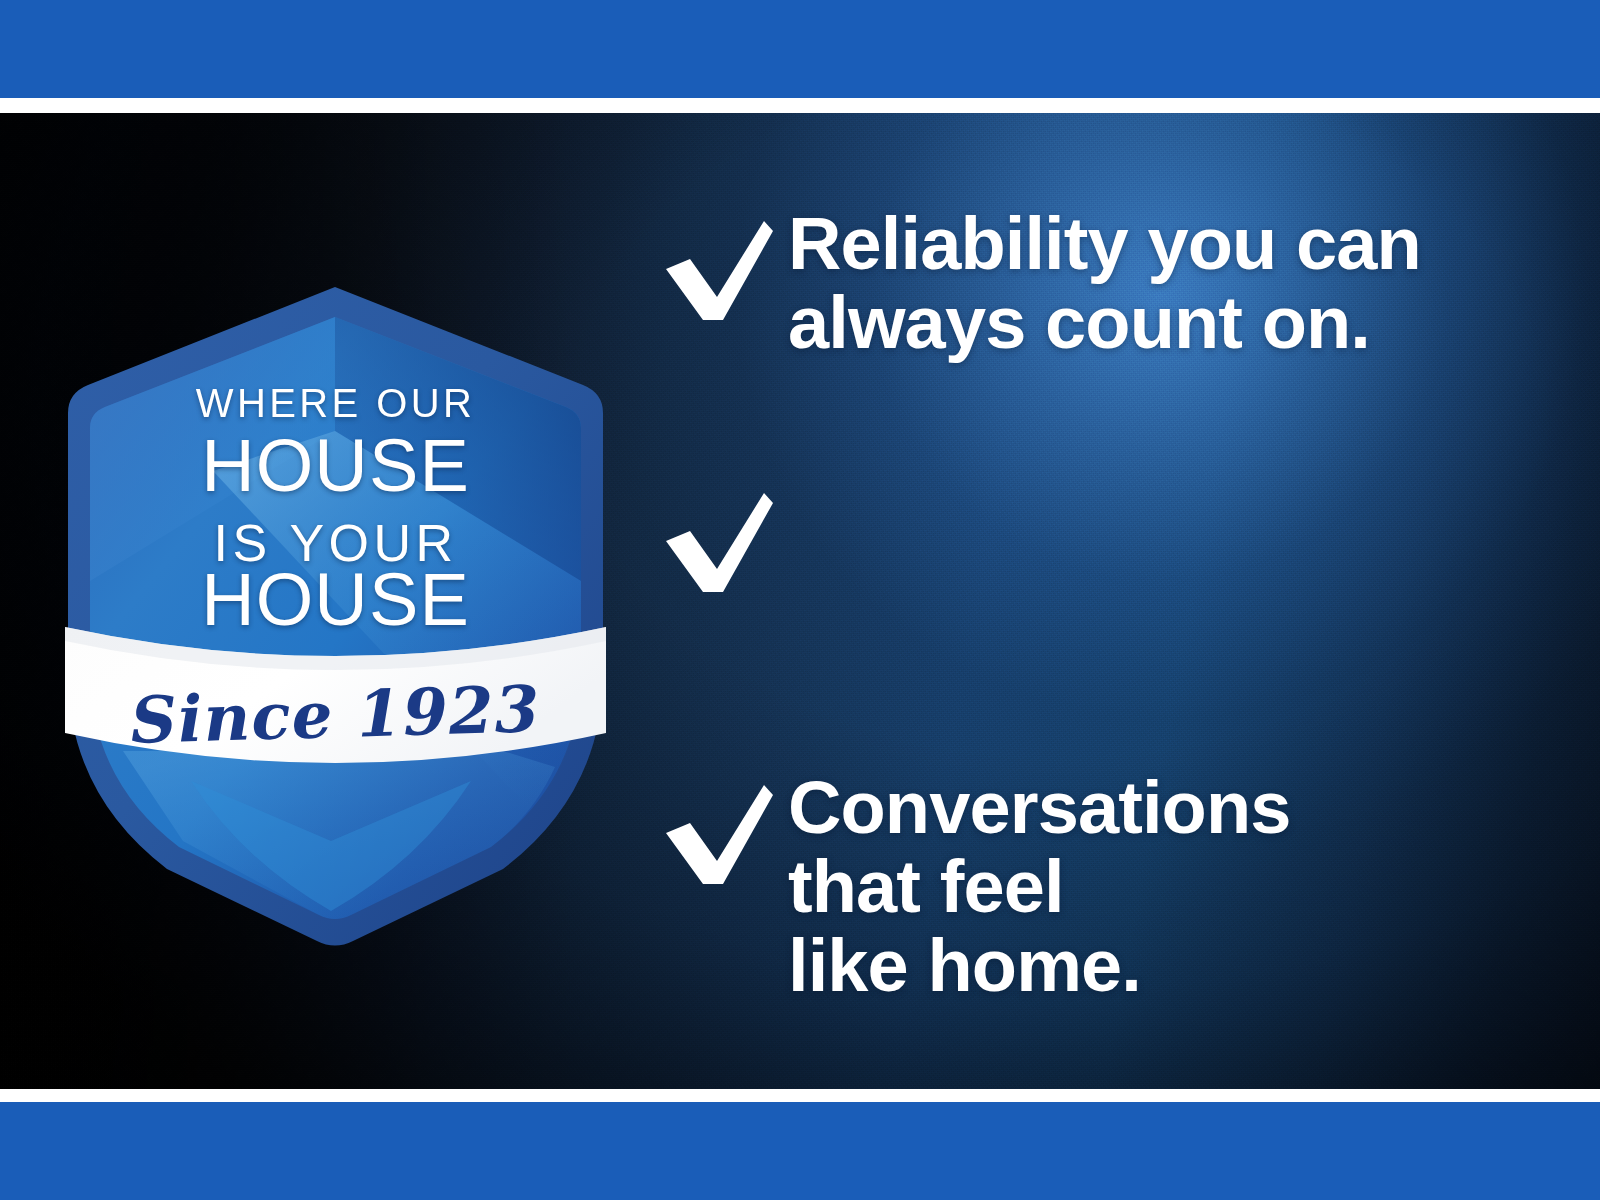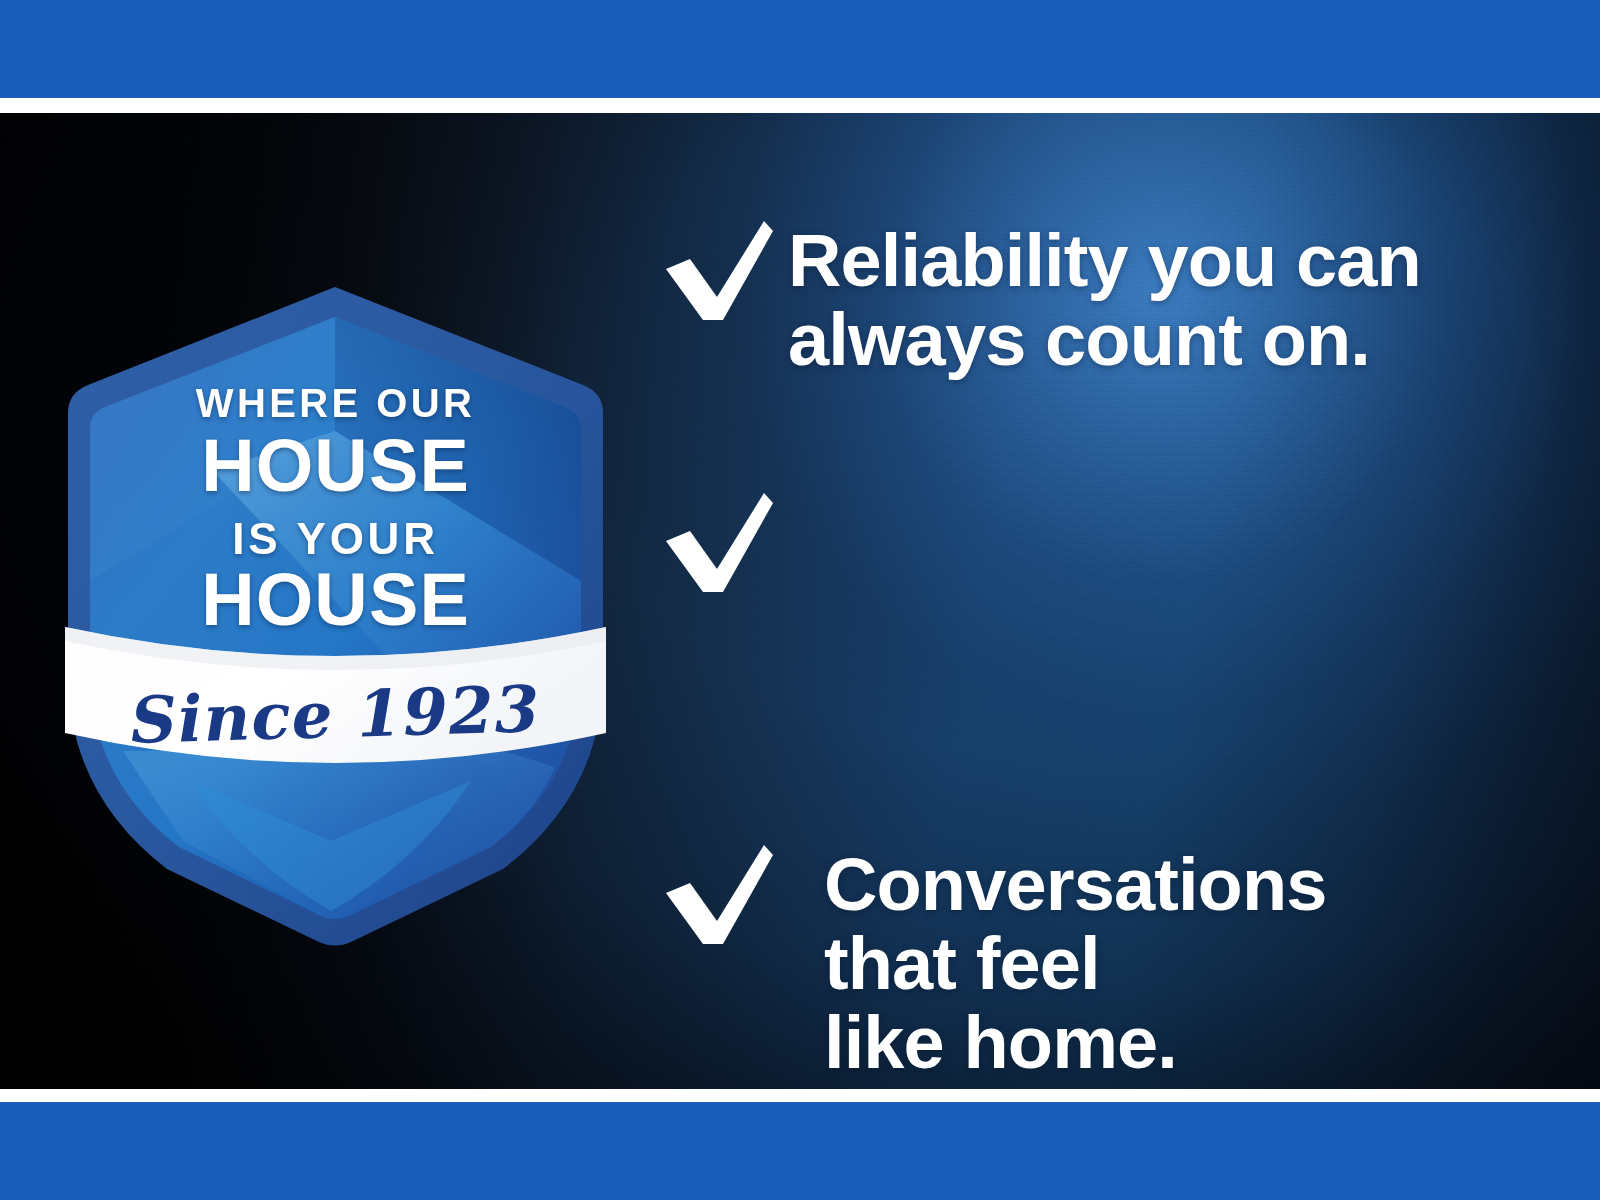--- a/index.html
+++ b/index.html
@@ -111,29 +111,29 @@
   }
   #badge svg { display: block; width: 100%; height: 100%; overflow: visible; }
 
   .badge-text {
     position: absolute;
     left: 0;
     width: 545px;
     text-align: center;
     color: #ffffff;
     font-family: "Liberation Sans", sans-serif;
-    font-weight: bold;
+    font-weight: normal;
     letter-spacing: 0.035em;
     line-height: 1;
     pointer-events: none;
     text-shadow: 0 2px 5px rgba(6,30,66,0.45);
   }
   #badge-line-1 { top: 102px; font-size: 40px; letter-spacing: 0.085em; }
   #badge-line-2 { top: 148px; font-size: 74px; letter-spacing: 0.015em; }
-  #badge-line-3 { top: 236px; font-size: 44px; letter-spacing: 0.085em; }
+  #badge-line-3 { top: 236px; font-size: 52px; letter-spacing: 0.085em; }
   #badge-line-4 { top: 282px; font-size: 74px; letter-spacing: 0.015em; }
 
   #badge-since {
     position: absolute;
     left: 0;
     top: 396px;
     width: 545px;
     text-align: center;
     color: #1b3a86;
     font-family: "DejaVu Serif", serif;
@@ -152,38 +152,38 @@
     top: 90px;
     width: 880px;
   }
   .benefit-row {
     position: absolute;
     display: flex;
     align-items: flex-start;
   }
   #benefit-0 { top: 0px;   }
   #benefit-1 { top: 272px; }
-  #benefit-2 { top: 624px; gap: 36px; }
+  #benefit-2 { top: 564px; }
 
   .check-icon {
     flex: 0 0 auto;
     width: 128px;
     margin-top: 14px;
   }
   .check-icon svg { display: block; width: 118px; height: 110px; }
 
   .benefit-text {
     color: #ffffff;
     font-family: "Liberation Sans", sans-serif;
     font-weight: bold;
     font-size: 74px;
     line-height: 1.07;
     letter-spacing: -0.012em;
     white-space: pre-line;
-    margin-top: 18px;
+    margin-top: 1px;
     text-shadow: 0 2px 7px rgba(3,18,42,0.38);
   }
 </style>
 </head>
 <body>
 
 <div id="canvas">
 
   <div id="top-bar" class="accent-bar"></div>
 

